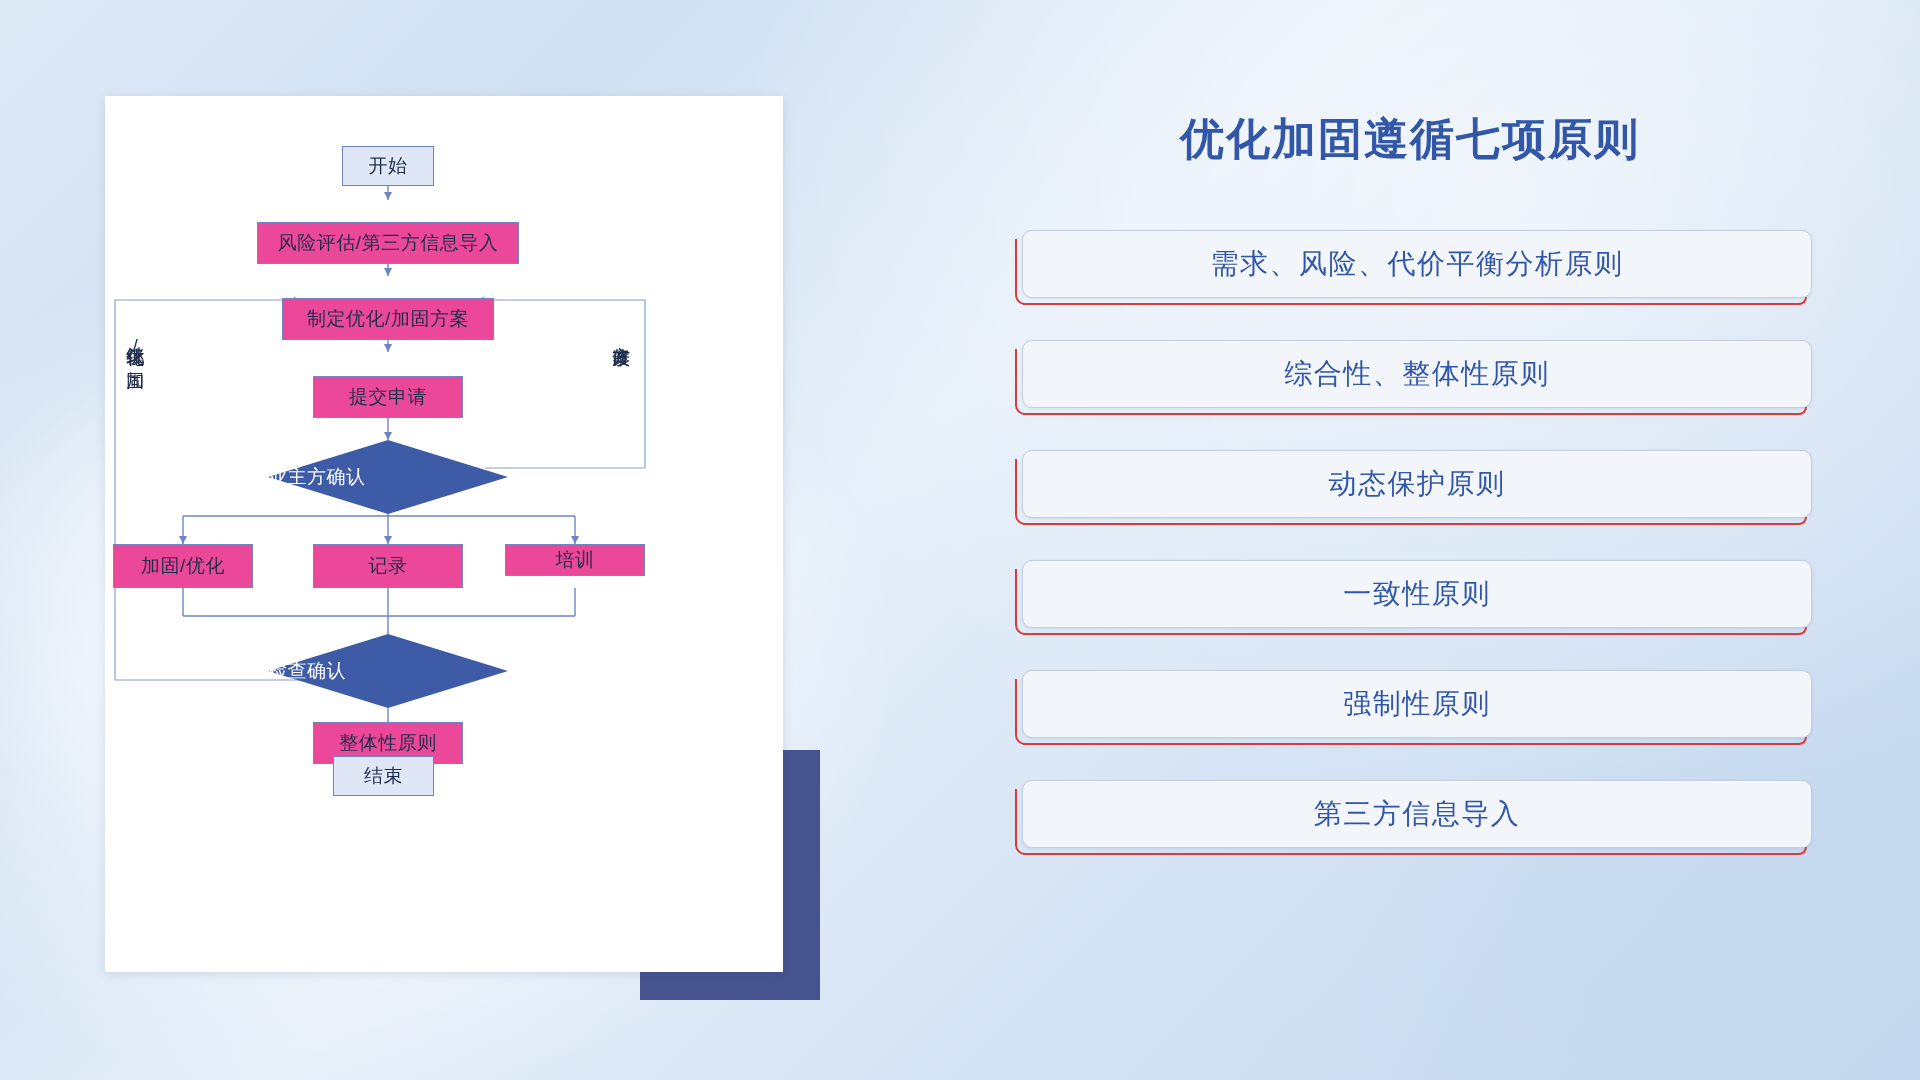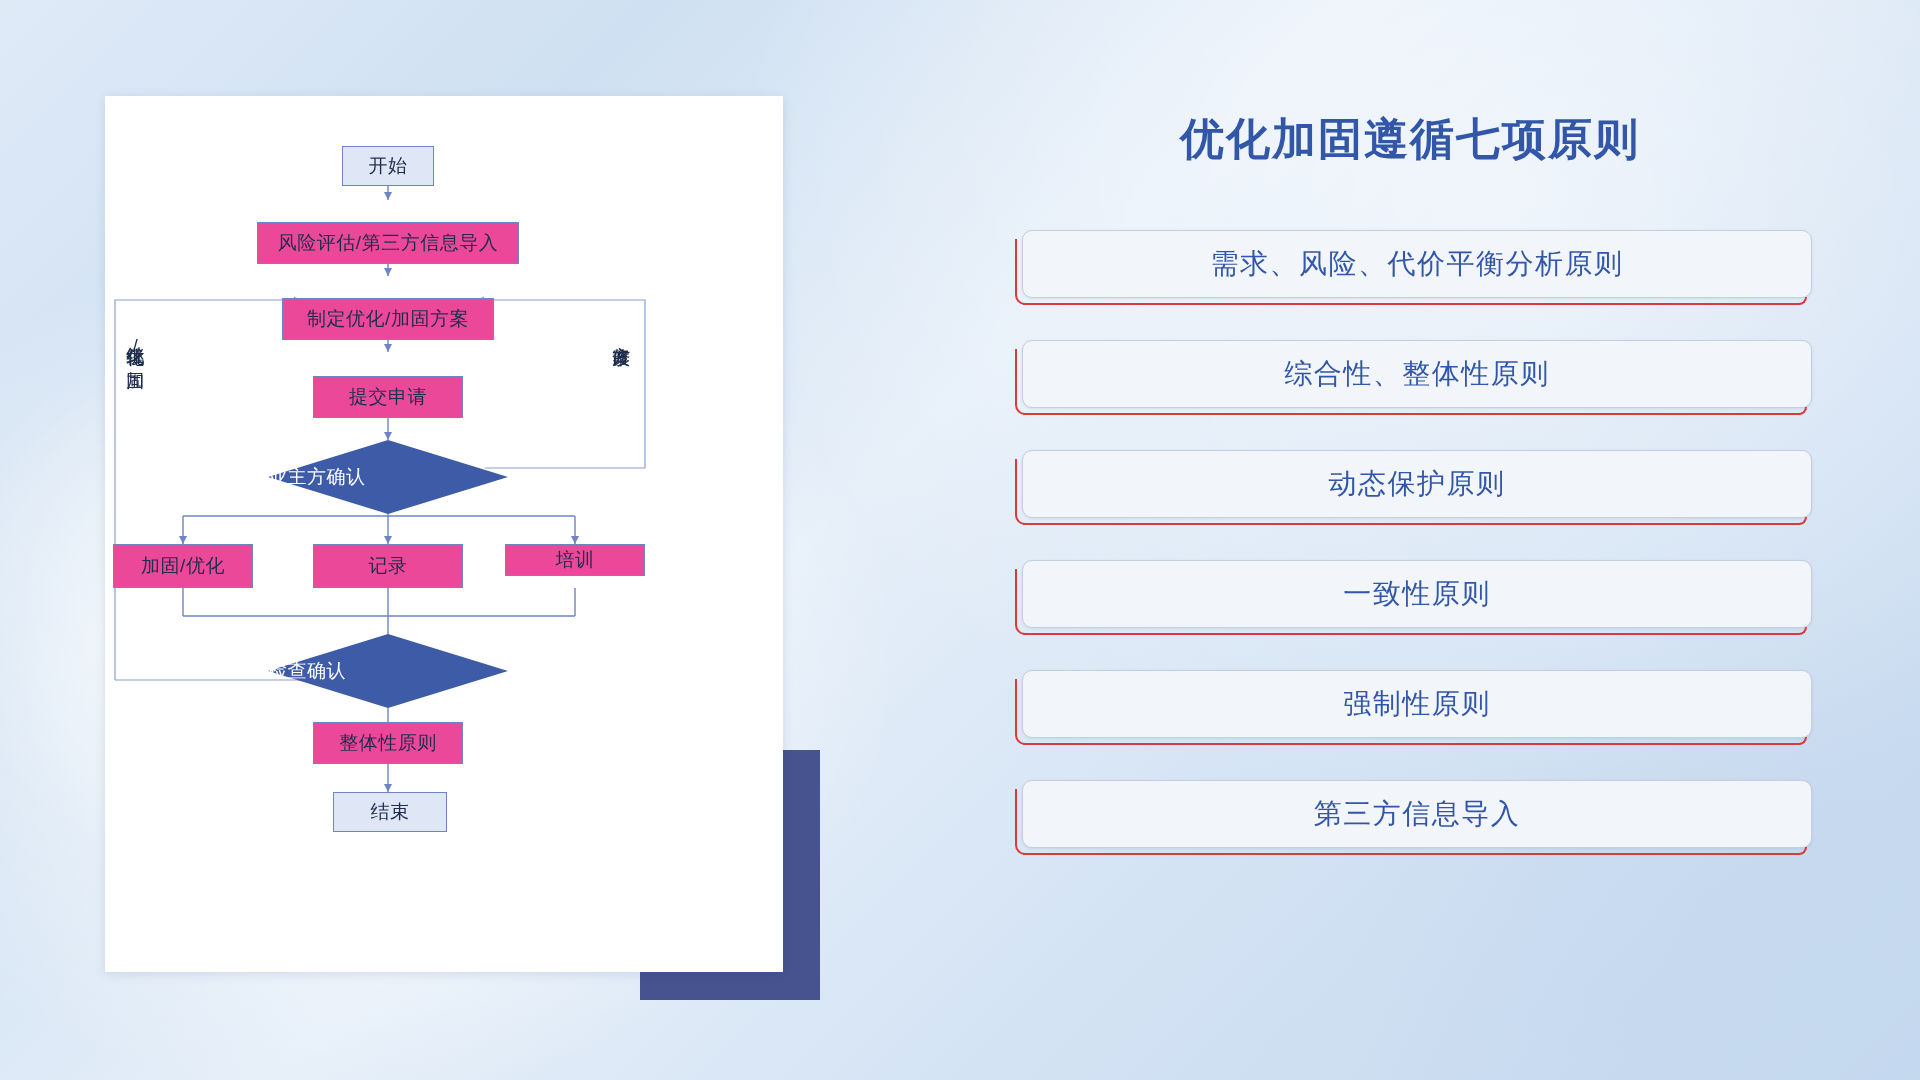--- a/index.html
+++ b/index.html
@@ -253,21 +253,21 @@
 
       <div class="diamond-wrap" style="left:163px; top:538px; width:240px; height:74px;">
         <div class="shape"></div>
         <span class="label">检查确认</span>
       </div>
 
       <div class="node" style="left:208px; top:626px; width:150px; height:42px;">
         <span>整体性原则</span>
       </div>
 
-      <div class="node term" style="left:228px; top:696px; width:114px; height:40px;">
+      <div class="node term" style="left:228px; top:660px; width:101px; height:40px;">
         <span>结束</span>
       </div>
 
       <div class="side-label" style="left:20px; top:236px; height:130px;">继续优化/加固</div>
 
       <div class="side-label" style="left:506px; top:236px; height:110px;">方案修改</div>
     </div>
   </div>
 
   <div class="right-title">优化加固遵循七项原则</div>

